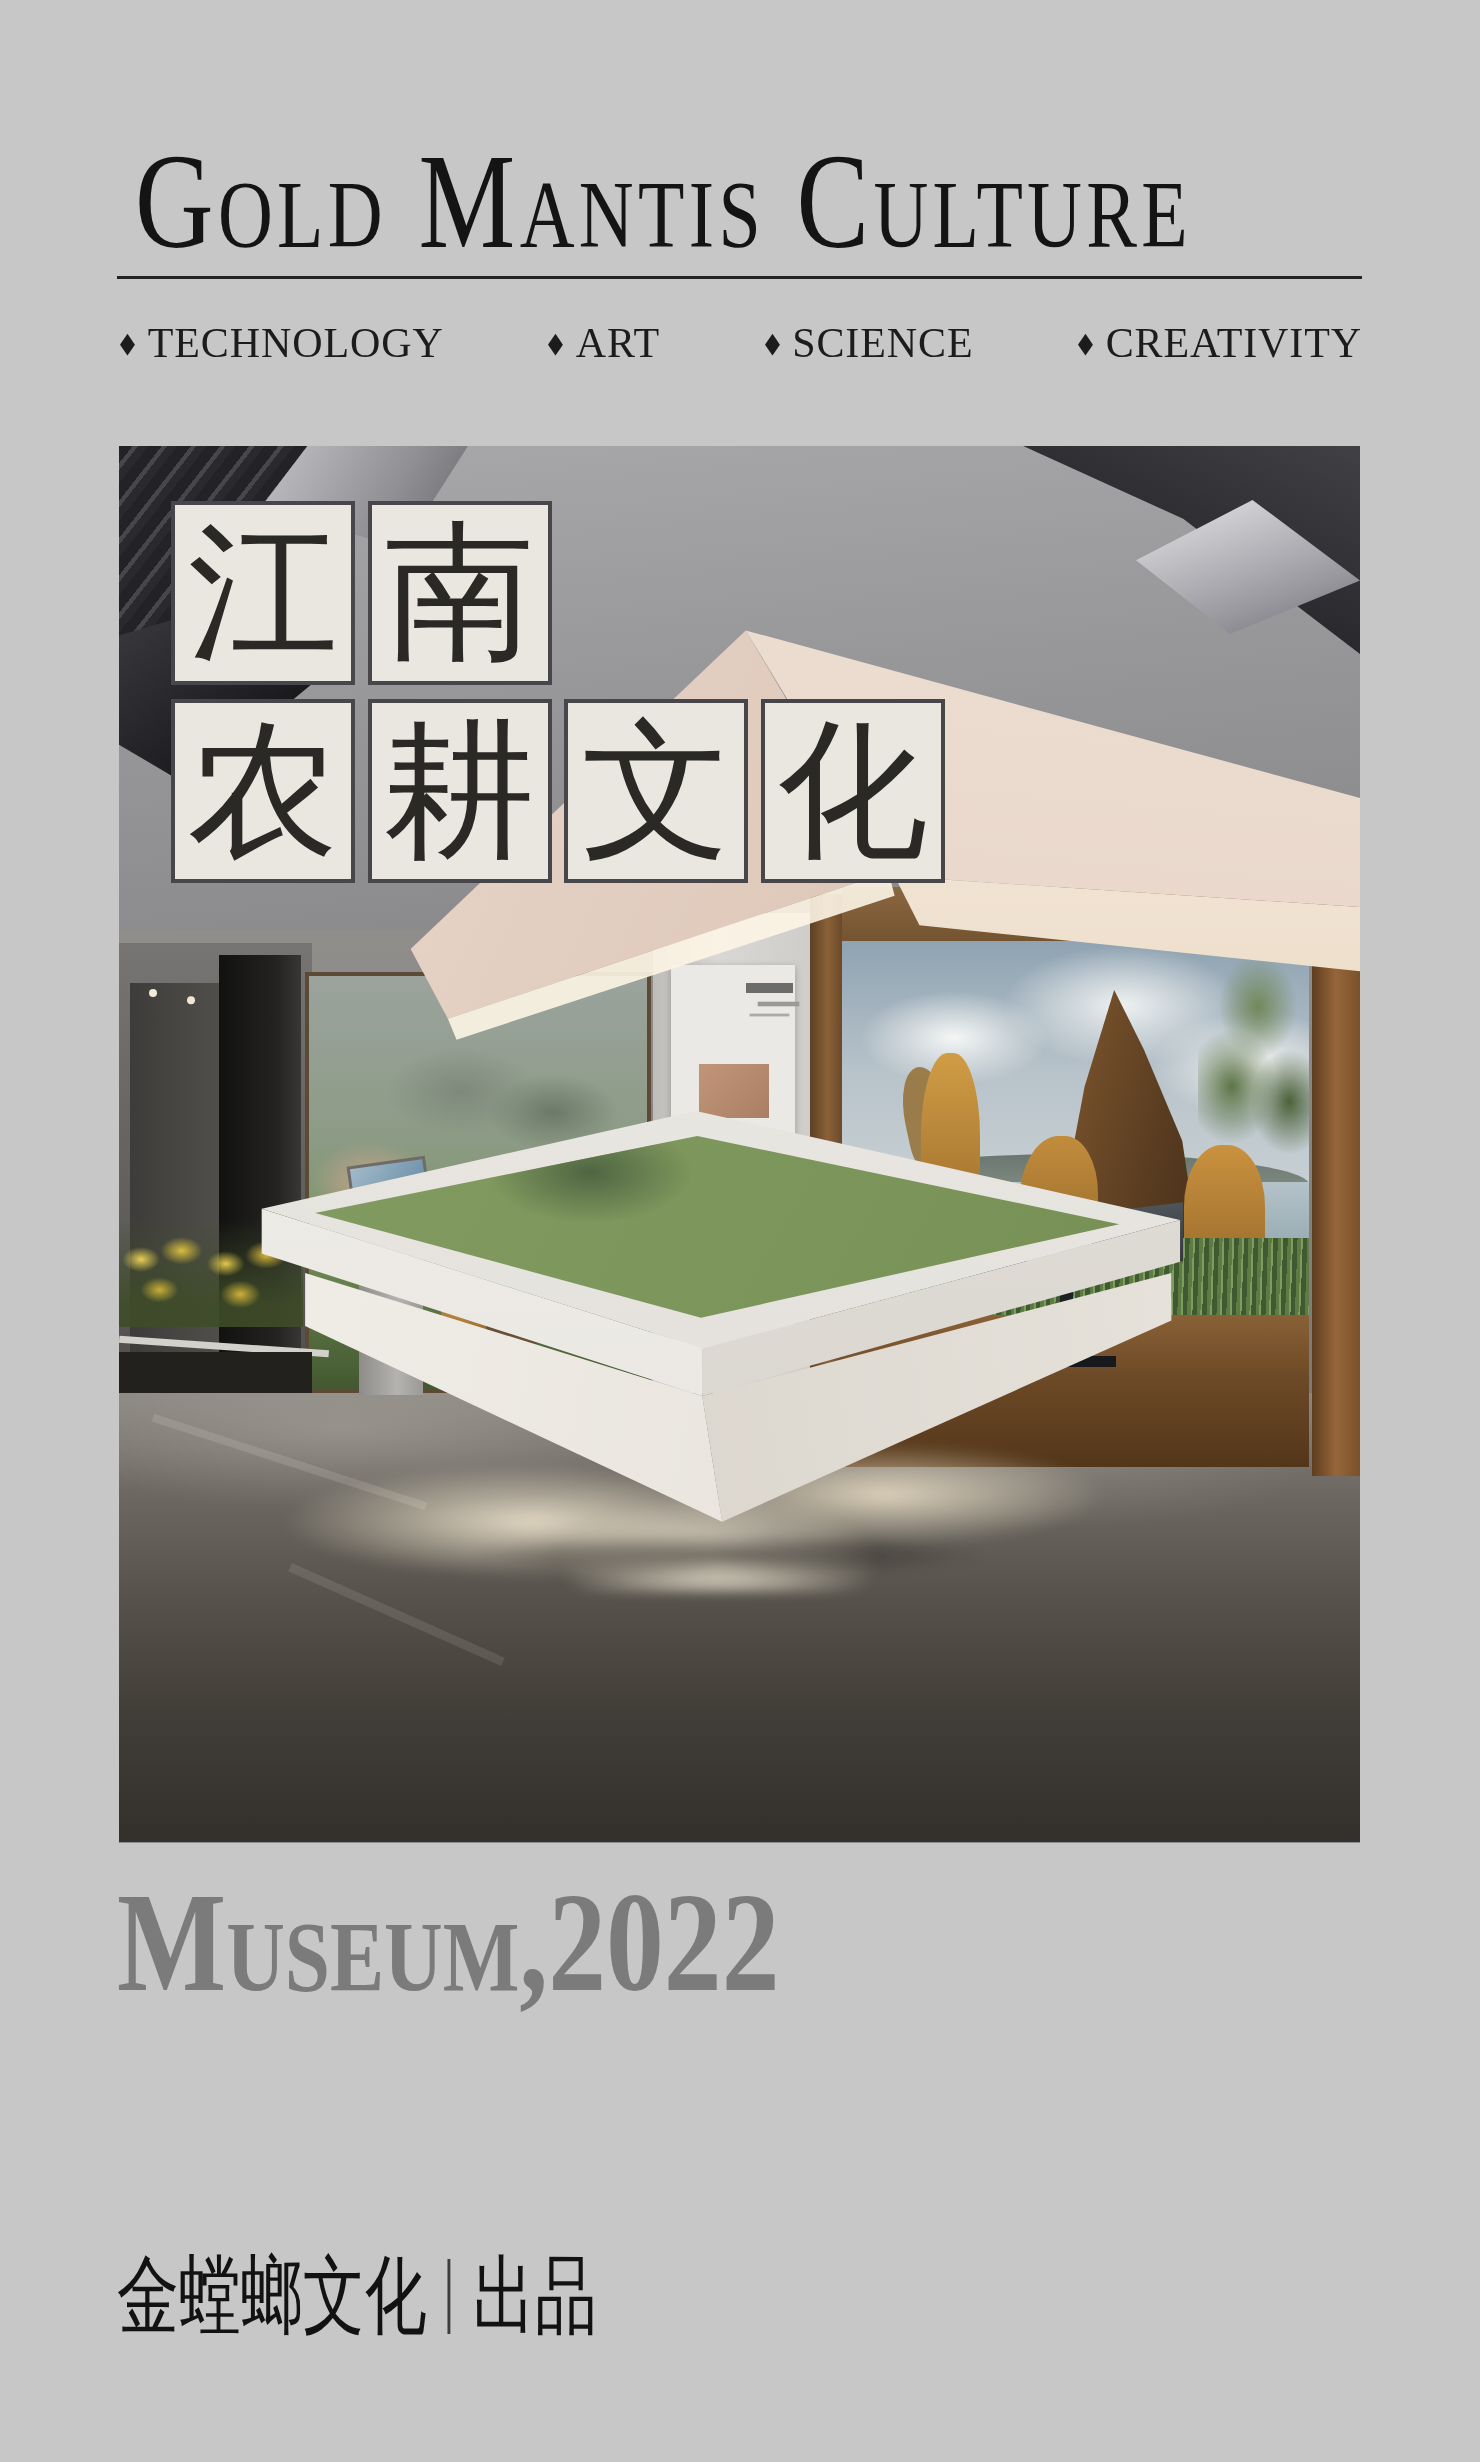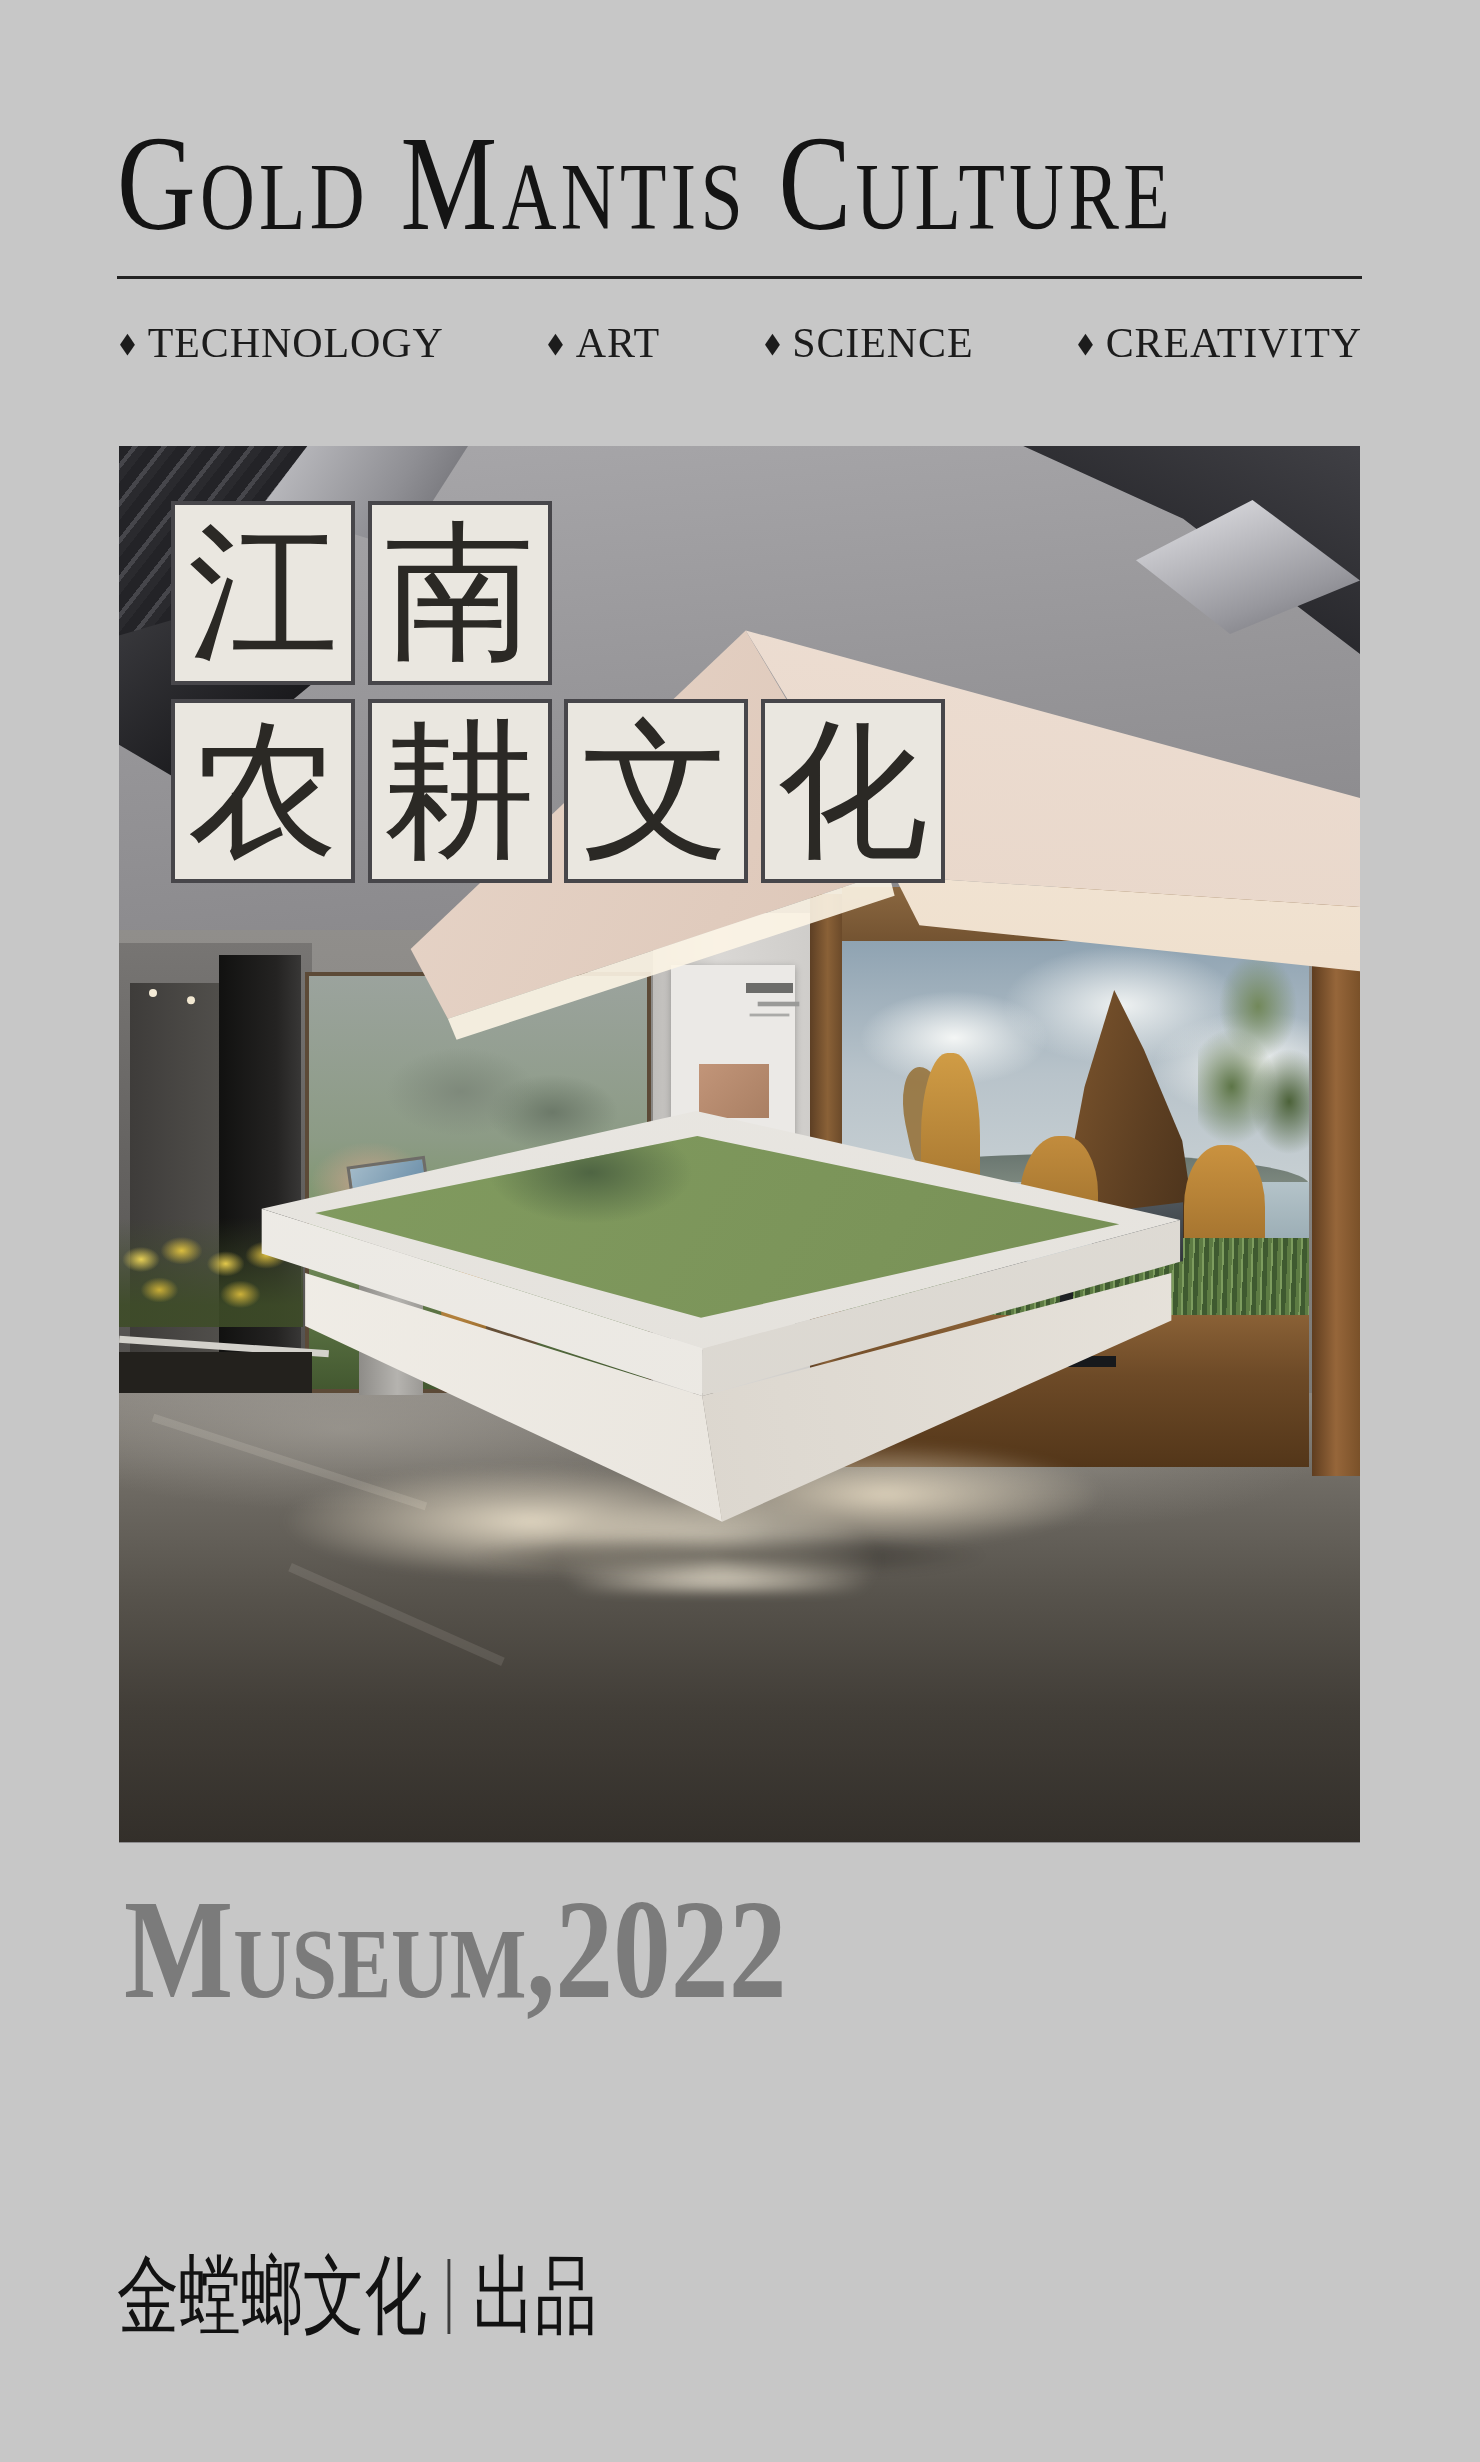--- a/index.html
+++ b/index.html
@@ -1,20 +1,20 @@
 <!DOCTYPE html>
 <html style="font-size:14.3px"><head>
 <meta charset="utf-8">
 <style>
   html,body{margin:0;padding:0;}
   body{font-family:"Liberation Serif","DejaVu Serif",serif;}
   .poster{position:relative;width:1480px;height:2462px;background:#c7c7c7;overflow:hidden;}
 
   
-  .brand{position:absolute;left:117px;top:115px;margin:0;font-weight:400;color:#141414;
+  .brand{position:absolute;left:117px;top:115px;margin:18px;font-weight:400;color:#141414;
          font-size:136px;line-height:1;font-variant:small-caps;letter-spacing:5.4px;white-space:nowrap;}
   .brand .condense{display:inline-block;transform:scaleX(0.80);transform-origin:left bottom;}
   .rule{position:absolute;left:117px;top:276px;width:1245px;height:2.7px;background:#232323;}
   .tags{position:absolute;left:117px;top:315px;width:1245px;height:56px;display:flex;
         justify-content:space-between;align-items:center;font-size:42px;color:#1c1c1c;letter-spacing:0.9px;white-space:nowrap;}
   .tag{display:inline-flex;align-items:center;}
   .bullet{display:inline-block;font-size:27px;line-height:1;margin-right:9px;transform:scale(0.72,1.05);}
 
   
   .photo{position:absolute;left:119px;top:446px;width:1241px;height:1397px;overflow:hidden;background:#8e8d90;margin:0;}
@@ -150,21 +150,21 @@
          radial-gradient(22% 58% at 48% 82%,rgba(255,246,226,.85),rgba(255,246,226,0) 70%);}
 
   
   .char-grid{position:absolute;left:52px;top:55px;}
   .char-row{display:flex;gap:12.5px;margin-bottom:14.3px;}
   .char-box{width:184px;height:184px;box-sizing:border-box;background:#eae7e0;border:4.5px solid #47464a;
        display:flex;align-items:center;justify-content:center;}
   .char-box span{font-size:150px;line-height:1;color:#2b2925;}
 
   
-  .subtitle-en{position:absolute;left:115px;top:1870px;margin:9px;font-size:141px;line-height:1;color:#7b7b7b;
+  .subtitle-en{position:absolute;left:115px;top:1870px;margin:2px;font-size:141px;line-height:1;color:#7b7b7b;
        font-variant:small-caps;white-space:nowrap;}
   .subtitle-en .condense{display:inline-block;transform:scaleX(0.82);transform-origin:left bottom;}
   .title-cn{position:absolute;left:115px;top:2004px;margin:0;font-size:133px;line-height:1.05;color:#36322c;
        letter-spacing:-5.4px;white-space:nowrap;}
   .producer{position:absolute;left:117px;top:2249px;font-size:86px;line-height:1.1;color:#121212;
        display:flex;align-items:center;white-space:nowrap;transform:scaleX(0.72);transform-origin:left center;}
   .vbar{display:inline-block;width:3.6px;height:75px;background:#3d3d3d;margin:0 32px 0 29px;}
 </style>
 </head>
 <body>

